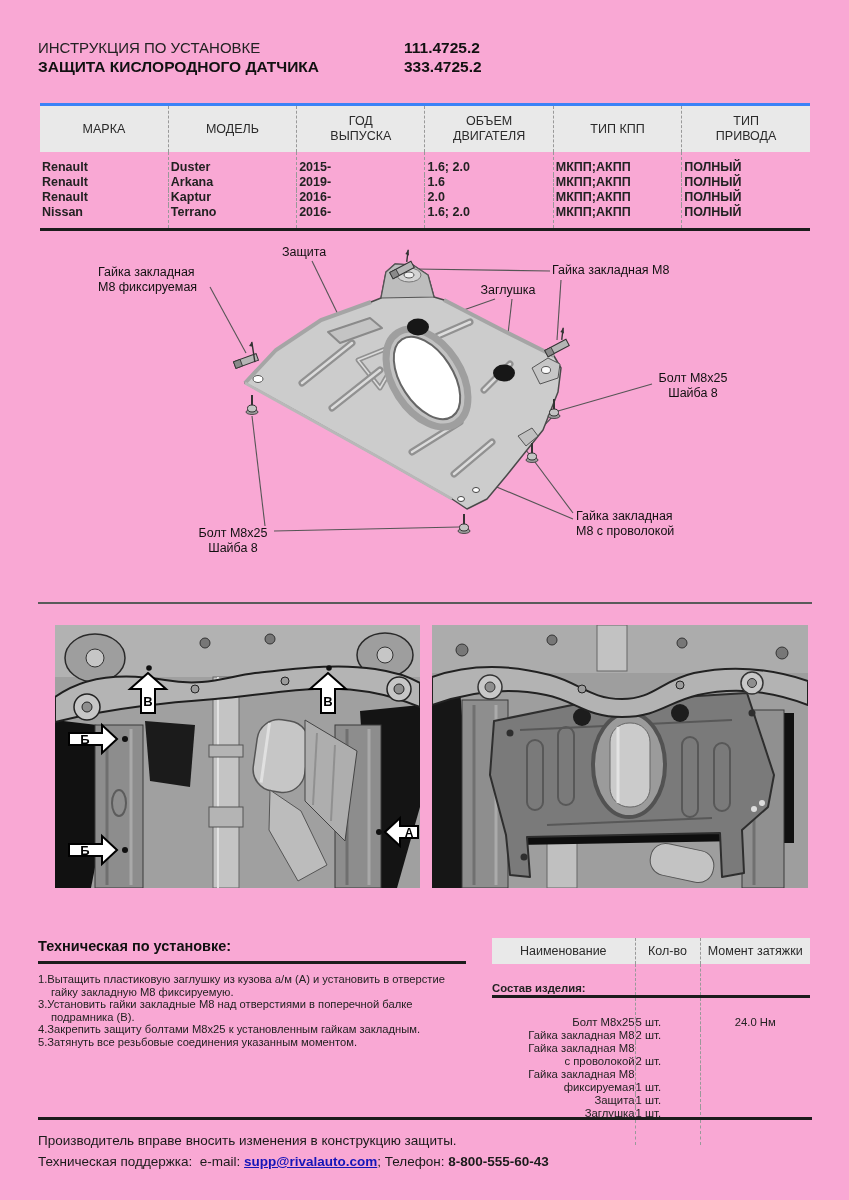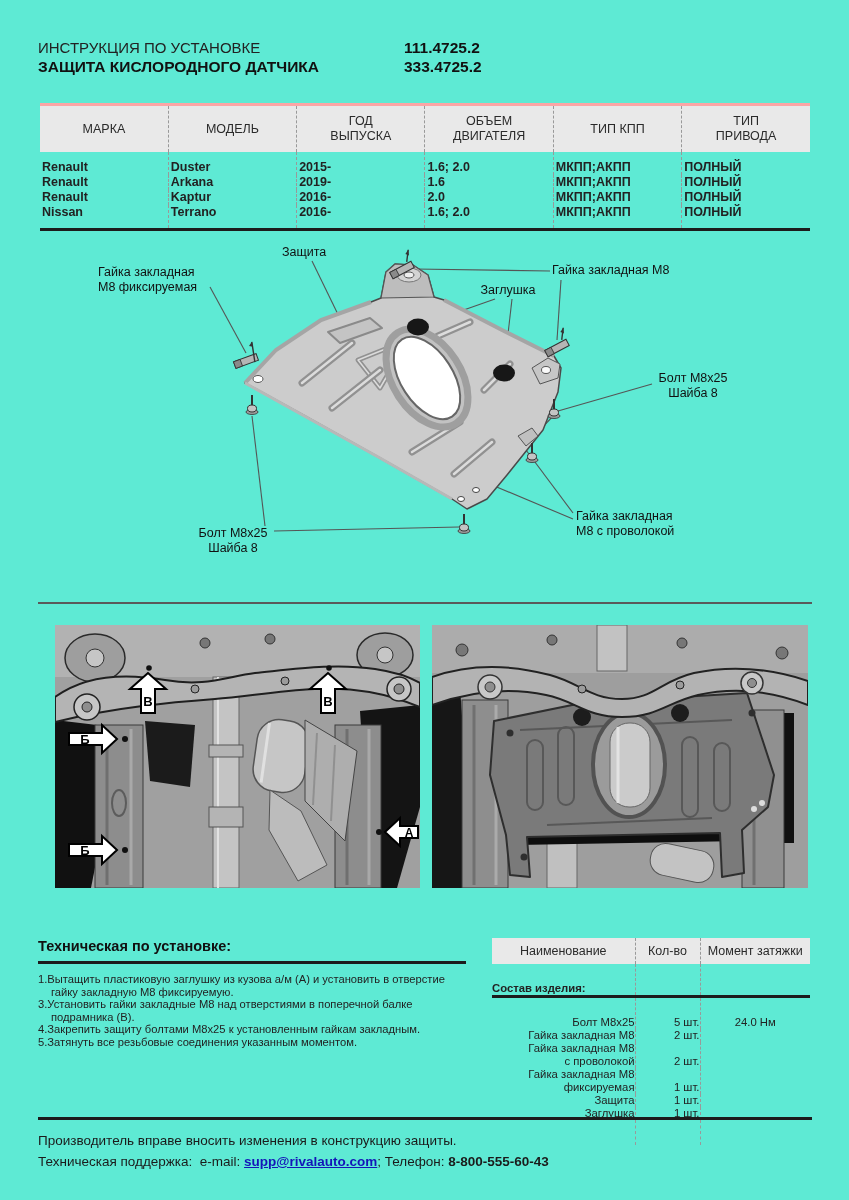--- a/index.html
+++ b/index.html
@@ -1,28 +1,28 @@
 <!DOCTYPE html>
 <html><head>
 <meta charset="utf-8">
 <style>
   html,body{margin:0;padding:0;background:#fff;}
-  .page{position:relative;width:849px;height:1200px;background:#5eead4;
+  .page{position:relative;width:849px;height:1200px;background:#f9a8d4;
         font-family:"Liberation Sans",sans-serif;color:#1d1d1d;overflow:hidden;}
   .abs{position:absolute;}
 
   
   .hdr-line1{font-size:15px;line-height:19px;color:#222;}
   .hdr-line2{font-size:15.5px;line-height:19px;font-weight:bold;color:#111;}
   .part-numbers{font-size:15.5px;line-height:19px;font-weight:bold;color:#111;}
 
   
   .fitment{left:40px;top:103px;width:770px;}
   .fitment table{width:100%;border-collapse:collapse;table-layout:fixed;
-                 border-top:3px solid #fca5a5;border-bottom:3px solid #1c1c1c;}
+                 border-top:3px solid #3b82f6;border-bottom:3px solid #1c1c1c;}
   .fitment th{background:#e9e9e9;font-weight:normal;font-size:12.5px;line-height:15px;
               padding:8px 2px;white-space:pre-line;color:#2a2a2a;}
   .fitment td{font-size:12.5px;line-height:15px;padding:0 2px;color:#222;font-weight:bold;}
   .fitment th+th,.fitment td+td{border-left:1px dashed #999;}
   .fitment tbody tr:first-child td{padding-top:8px;}
   .fitment tbody tr:last-child td{padding-bottom:8px;}
 
   
   .diagram{left:40px;top:240px;width:770px;height:358px;}
   .diagram svg{position:absolute;left:0;top:0;}
@@ -46,21 +46,21 @@
   .parts{left:492px;top:938px;width:318px;}
   .parts table{width:100%;border-collapse:collapse;table-layout:fixed;}
   .parts td,.parts th{padding:0;}
   .p-title-cell{font-size:14.5px;font-weight:bold;color:#111;padding-bottom:8px;vertical-align:top;}
   .title-row td{border-bottom:3px solid #1c1c1c;}
   .dash-l{border-left:1px dashed #999;}
   .parts thead th{background:#e9e9e9;font-weight:normal;font-size:12.5px;color:#2a2a2a;
                   padding:6px 0;text-align:center;}
   .parts tbody td{font-size:11.3px;line-height:13px;color:#222;}
   .p-name{text-align:right;padding-right:5px;white-space:pre-line;}
-  .p-qty{text-align:right;vertical-align:bottom;}
+  .p-qty{text-align:left;vertical-align:bottom;}
   .p-torque{text-align:center;vertical-align:top;}
   .parts tbody tr:first-child td{padding-top:18px;}
   .spacer-row td{height:7px;}
 
   
   .footer{left:38px;top:1130px;width:780px;font-size:13.5px;line-height:21px;color:#1b1b1b;}
   .support{white-space:pre-wrap;}
   .email-link{color:#1414b8;font-weight:bold;text-decoration:underline;}
   .phone{font-weight:bold;}
 </style>

